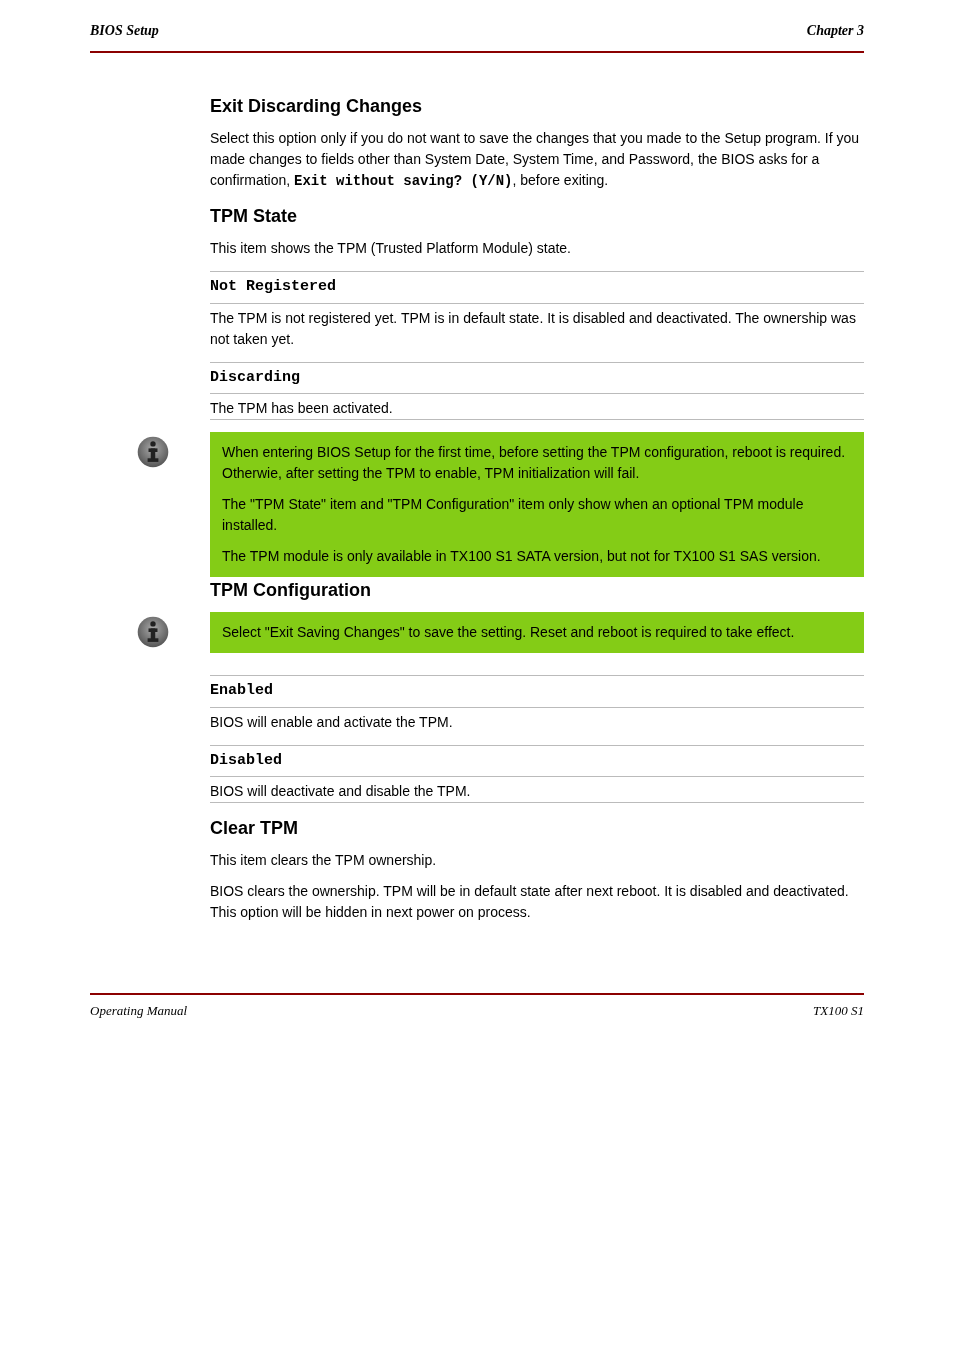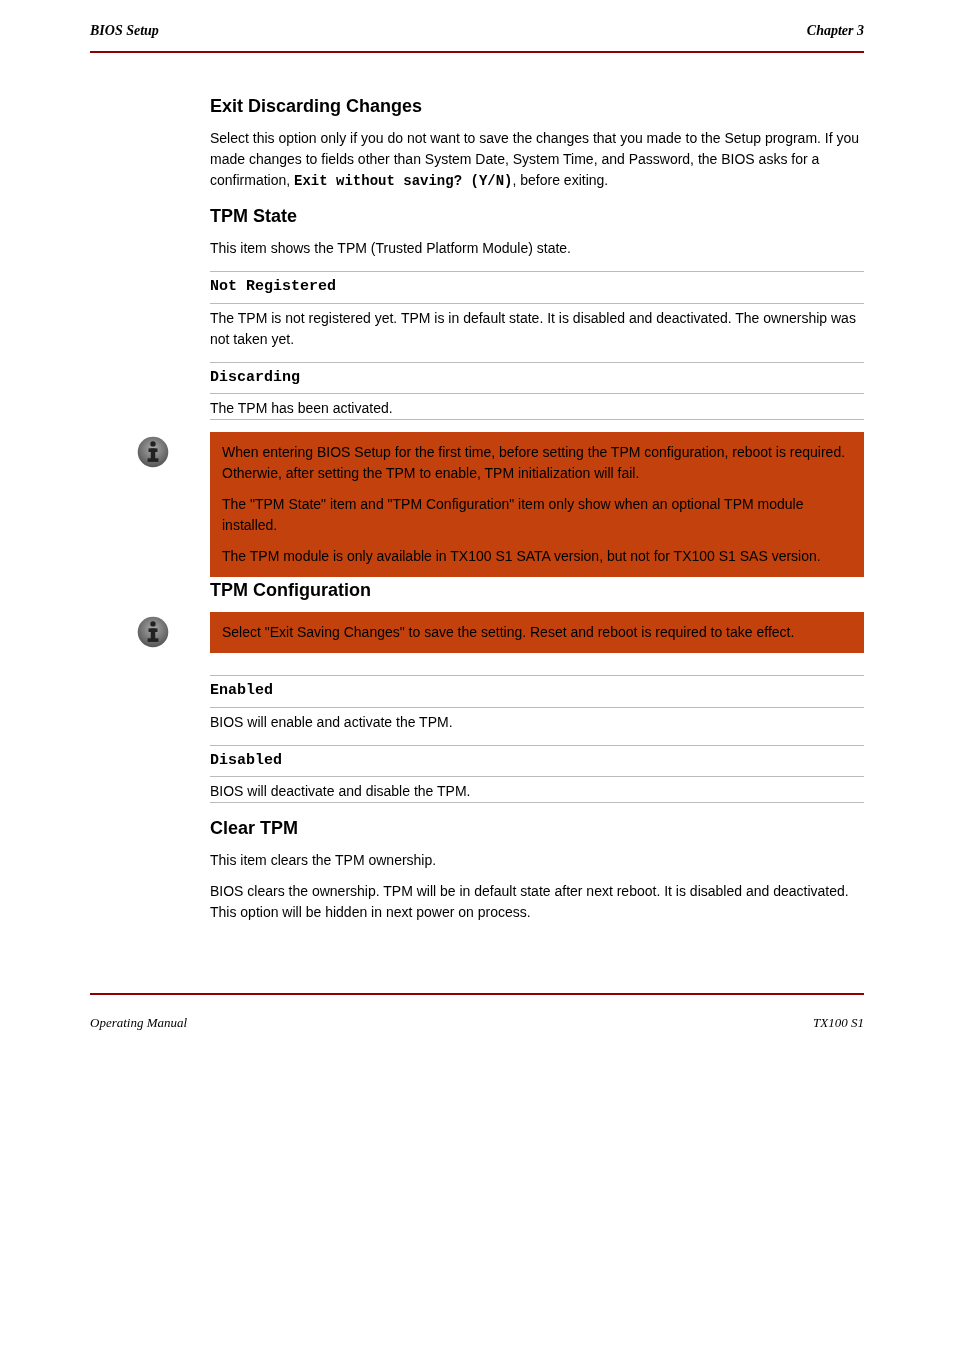--- a/index.html
+++ b/index.html
@@ -84,32 +84,32 @@
       position: absolute;
       left: 45px;
       top: 2px;
     }
     .note-icon svg {
       width: 36px;
       height: 36px;
     }
     .note-content {
       margin-left: 120px;
-      background: #c2410c;
+      background: #84cc16;
       padding: 10px 12px;
     }
     .note-para {
       margin-bottom: 10px;
     }
     .note-para:last-child {
       margin-bottom: 0;
     }
     .footer {
       border-top: 2px solid #8b0000;
-      padding-top: 18px;
+      padding-top: 6px;
       display: flex;
       justify-content: space-between;
       font-size: 13px;
       font-style: italic;
       font-family: Georgia, serif;
       margin-top: 70px;
       text-align: center;
     }
   </style>
 </head>

